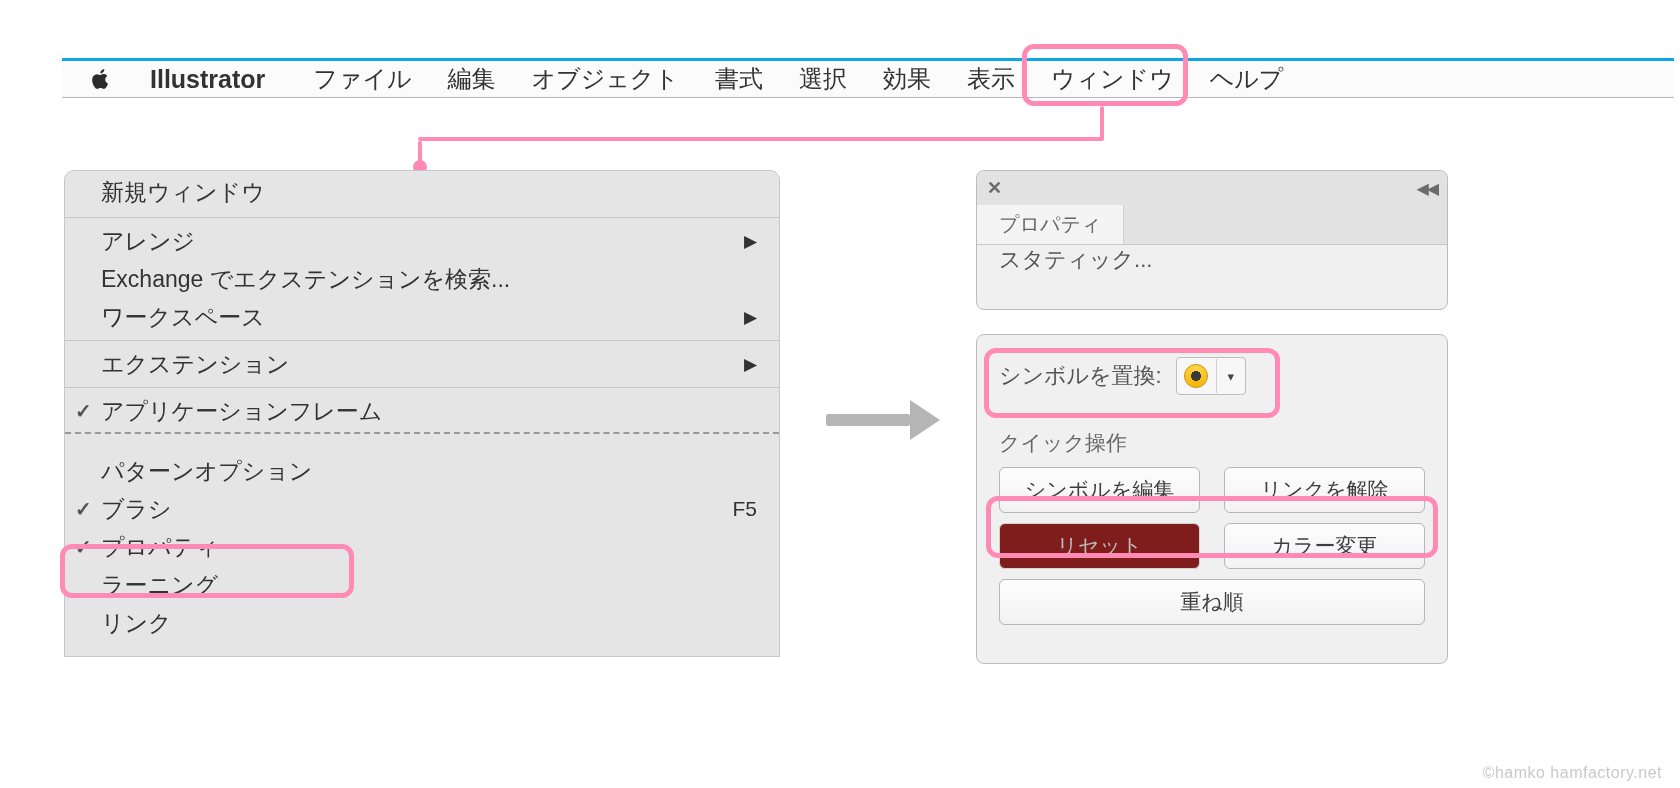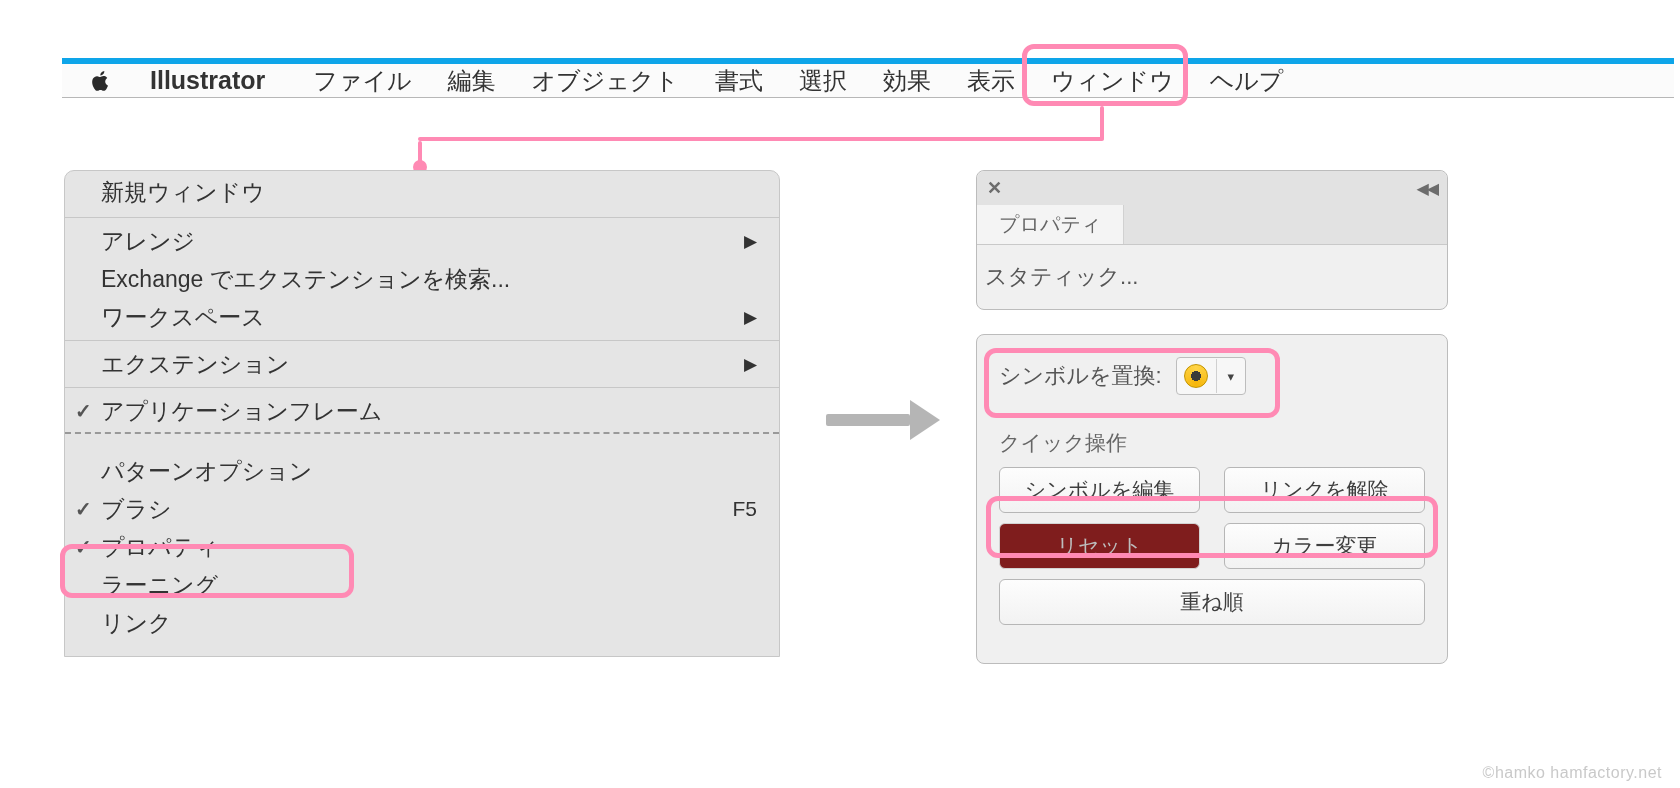--- a/index.html
+++ b/index.html
@@ -14,21 +14,21 @@
   }
 
   
   .menubar {
     position: absolute;
     left: 62px;
     top: 58px;
     right: 6px;
     height: 40px;
     background: #fbfbfb;
-    border-top: 6px solid #0ea5e9;
+    border-top: 3px solid #0ea5e9;
     border-bottom: 1px solid #b7b7b7;
     display: flex;
     align-items: center;
     padding-left: 26px;
     font-size: 24px;
   }
   .menubar .apple {
     width: 26px;
     height: 26px;
     margin-right: 36px;
@@ -180,21 +180,21 @@
   #panel-head .tabrow {
     height:40px; background:#e2e2e2; display:flex; align-items:stretch;
     border-bottom:1px solid #c9c9c9;
   }
   #panel-head .tabrow .tab {
     padding:0 22px; display:flex; align-items:center;
     background:#f4f4f4; color:#666; font-size:20px;
     border-right:1px solid #d1d1d1;
   }
   #panel-head .static-row {
-    height:64px; display:flex; align-items:center; padding-left:8px;
+    height:64px; display:flex; padding-left:22px;
     font-size:22px; color:#555;
   }
 
   
   #panel-body {
     left: 976px;
     top: 334px;
     width: 472px;
     height: 330px;
   }

